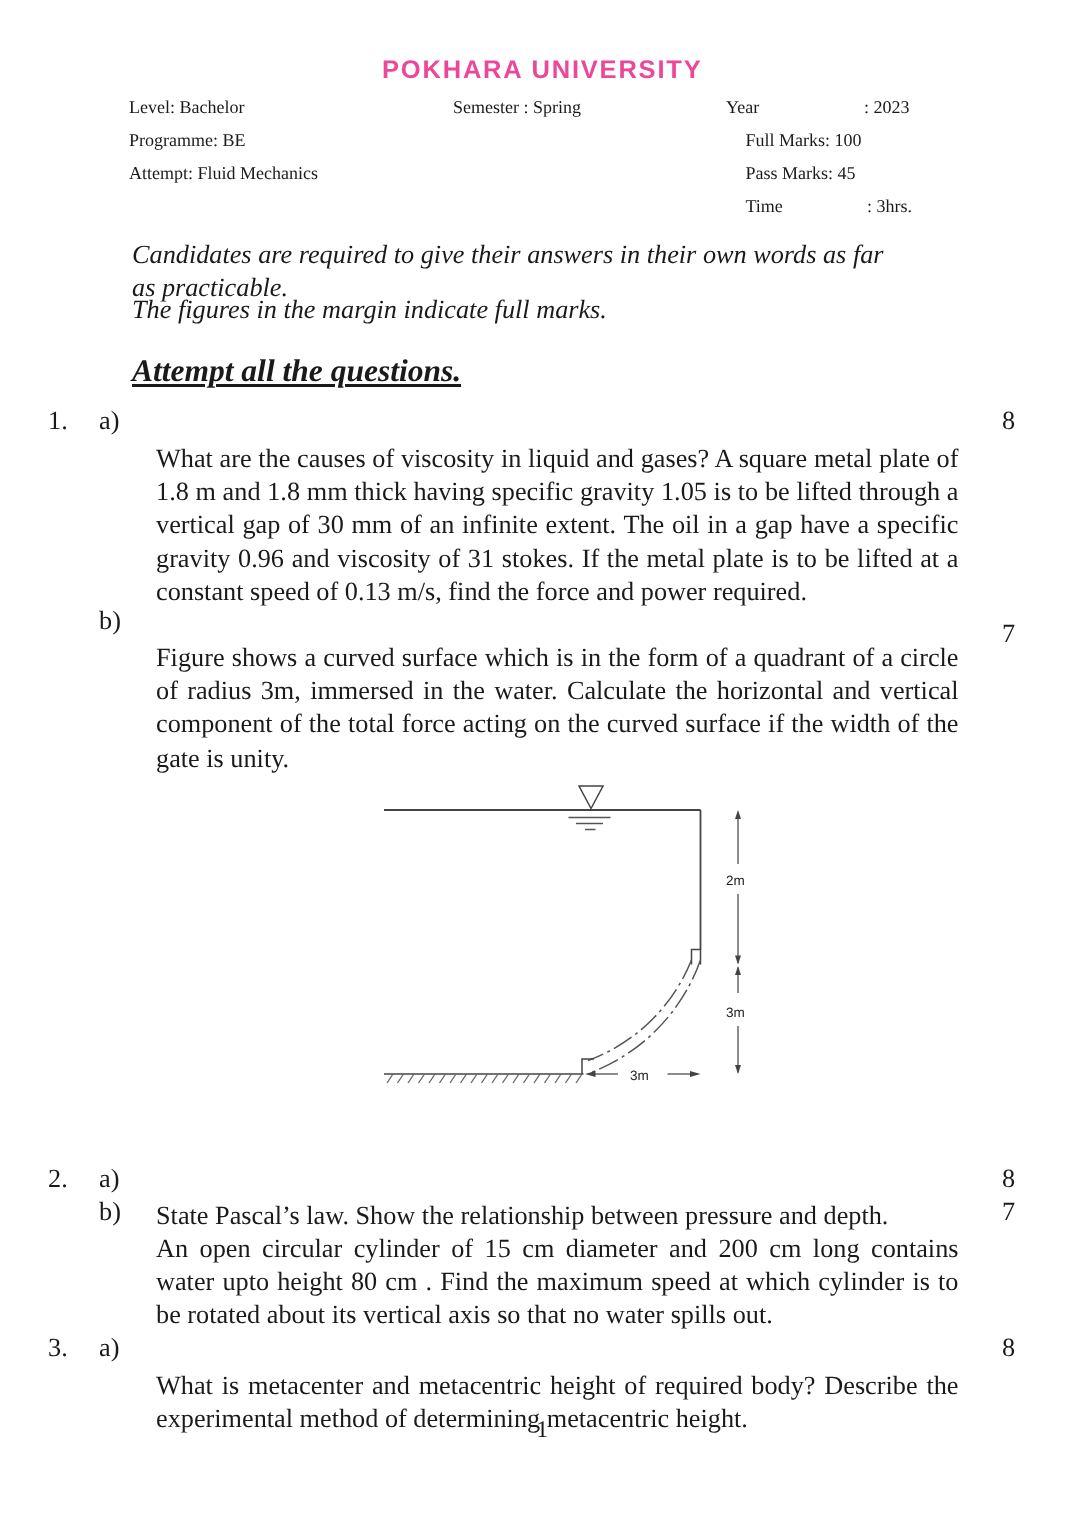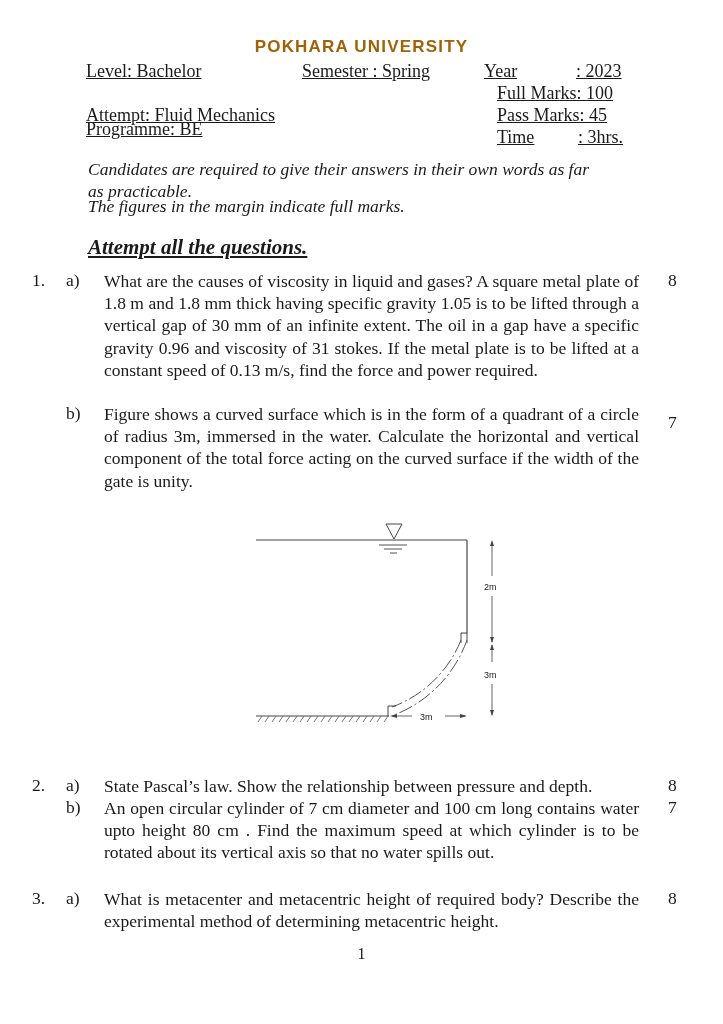--- a/index.html
+++ b/index.html
@@ -19,55 +19,56 @@
     .abs { position: absolute; white-space: nowrap; }
     .university {
       position: absolute;
       left: 0; width: 723px;
       top: 37px;
       text-align: center;
       font-family: "Liberation Sans", "DejaVu Sans", sans-serif;
       font-weight: bold;
       font-size: 17px;
       letter-spacing: 1.2px;
-      color: #a16207;
+      color: #ec4899;
     }
-    .meta { font-size: 18px; line-height: 22px; text-decoration: underline; }
+    .meta { font-size: 12px; line-height: 22px; }
     .instr { font-style: italic; font-size: 17.5px; text-align: center; }
     .instr-bold { font-style: italic; font-weight: bold; font-size: 21px; text-decoration: underline; }
 
     .qnum { position: absolute; left: 32px; }
     .qsub { position: absolute; left: 66px; }
     .qtext {
       position: absolute;
       left: 104px;
       width: 535px;
       text-align: justify;
       text-align-last: left;
       line-height: 22.2px;
       white-space: normal;
+      margin-top: 24px;
     }
     .marks { position: absolute; left: 668px; }
     .pagenum {
       position: absolute; left: 0; width: 723px; top: 945px;
       text-align: center; font-size: 16px;
     }
     svg text {
       font-family: "Liberation Sans", "DejaVu Sans", sans-serif;
       font-size: 9px;
       fill: #222;
     }
   </style>
 </head>
 <body>
 
 <div class="university">POKHARA UNIVERSITY</div>
 
 <div class="abs meta" style="left:86px; top:60px;">Level:  Bachelor</div>
-<div class="abs meta" style="left:86px; top:82px;margin-top:36px;">Programme: BE</div>
+<div class="abs meta" style="left:86px; top:82px;">Programme: BE</div>
 <div class="abs meta" style="left:86px; top:104px;">Attempt: Fluid Mechanics</div>
 <div class="abs meta" style="left:302px; top:60px;text-align:center;">Semester : Spring</div>
 
 <div class="abs meta" style="left:484px; top:60px;">Year</div>
 <div class="abs meta" style="left:576px; top:60px;">: 2023</div>
 <div class="abs meta" style="left:497px; top:82px;">Full Marks: 100</div>
 <div class="abs meta" style="left:497px; top:104px;">Pass Marks: 45</div>
 <div class="abs meta" style="left:497px; top:126px;">Time</div>
 <div class="abs meta" style="left:578px; top:126px;text-align:right;">:  3hrs.</div>
 
@@ -150,21 +151,21 @@
   <text x="180" y="210">3m</text>
 </svg>
 
 <div>
   <div class="qnum" style="top:775px;">2.</div>
   <div class="qsub" style="top:775px;">a)</div>
   <div class="qtext" style="top:775px; white-space:nowrap;">State Pascal’s law. Show the relationship between pressure and depth.</div>
   <div class="marks" style="top:775px;">8</div>
 
   <div class="qsub" style="top:797px;">b)</div>
-  <div class="qtext" style="top:797px;">An open circular cylinder of 7 cm diameter and 100 cm long contains water upto height 80 cm . Find the maximum speed at which cylinder is to be rotated about its vertical axis so that no water spills out.</div>
+  <div class="qtext" style="top:797px;">An open circular cylinder of 15 cm diameter and 200 cm long contains water upto height 80 cm . Find the maximum speed at which cylinder is to be rotated about its vertical axis so that no water spills out.</div>
   <div class="marks" style="top:797px;">7</div>
 </div>
 
 <div>
   <div class="qnum" style="top:888px;">3.</div>
   <div class="qsub" style="top:888px;">a)</div>
   <div class="qtext" style="top:888px;">What is metacenter and metacentric height of required body? Describe the experimental method of determining metacentric height.</div>
   <div class="marks" style="top:888px;">8</div>
 </div>
 

